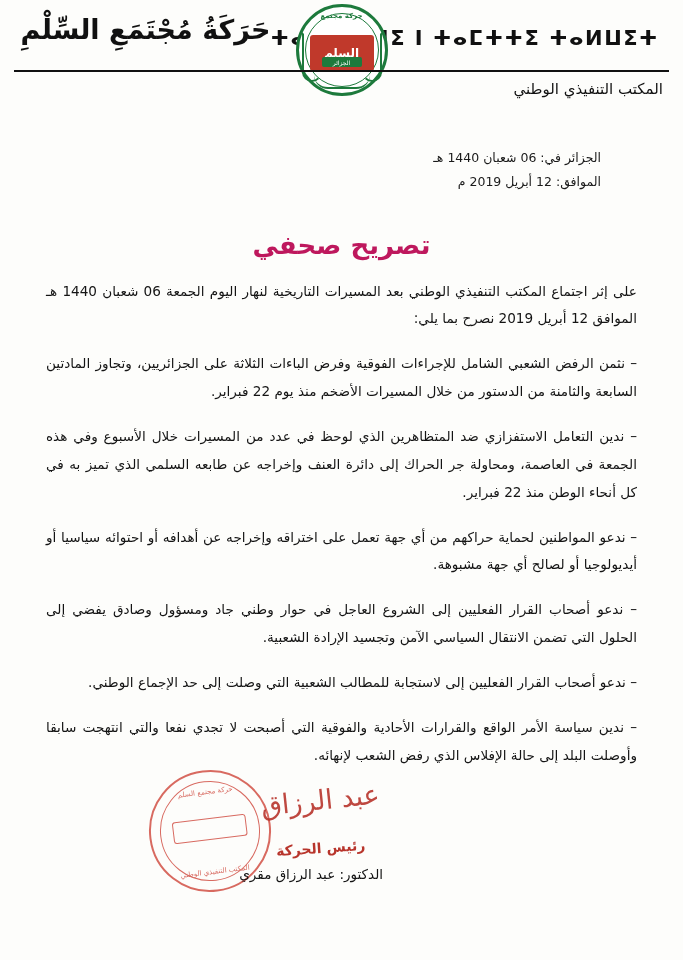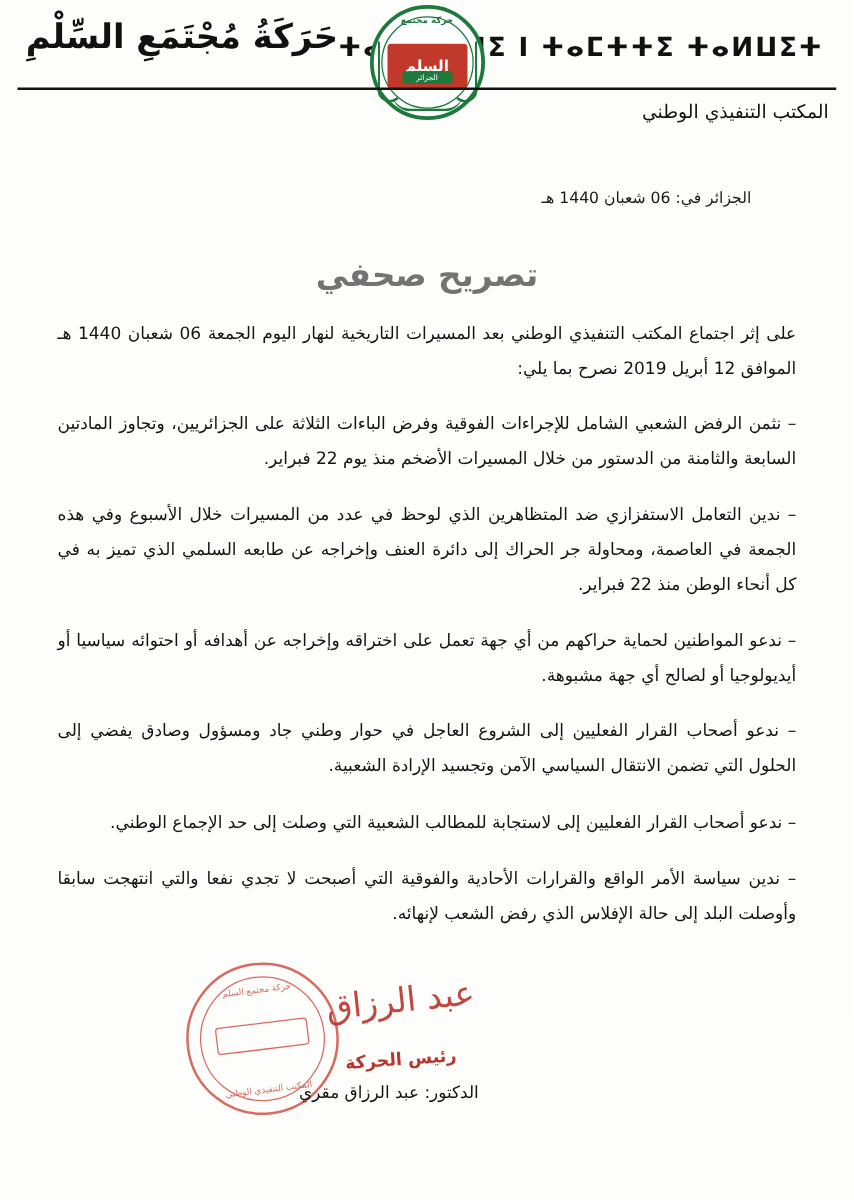--- a/index.html
+++ b/index.html
@@ -185,21 +185,21 @@
     font-size: 12.5px;
     color: #1a1a1a;
   }
 
   
   .doc-title {
     margin-top: 36px;
     text-align: center;
     font-size: 26px;
     font-weight: bold;
-    color: #737373;
+    color: #be185d;
     direction: rtl;
     letter-spacing: 0.5px;
   }
 
   
   .body-text {
     direction: rtl;
     margin: 18px 46px 0 46px;
     text-align: justify;
     text-justify: inter-word;
@@ -322,20 +322,21 @@
         <div class="bottom-leaf"></div>
       </div>
     </div>
 
     <div class="header-rule"></div>
     <div class="subtitle-ar">المكتب التنفيذي الوطني</div>
   </div>
 
   <div class="dates">
     <div>الجزائر في: 06 شعبان 1440 هـ</div>
+    <div>الموافق: 12 أبريل 2019 م</div>
   </div>
 
   <div class="doc-title">تصريح صحفي</div>
 
   <div class="body-text">
     <p class="intro">على إثر اجتماع المكتب التنفيذي الوطني بعد المسيرات التاريخية لنهار اليوم الجمعة 06 شعبان 1440 هـ الموافق 12 أبريل 2019 نصرح بما يلي:</p>
     <p>– نثمن الرفض الشعبي الشامل للإجراءات الفوقية وفرض الباءات الثلاثة على الجزائريين، وتجاوز المادتين السابعة والثامنة من الدستور من خلال المسيرات الأضخم منذ يوم 22 فبراير.</p>
     <p>– ندين التعامل الاستفزازي ضد المتظاهرين الذي لوحظ في عدد من المسيرات خلال الأسبوع وفي هذه الجمعة في العاصمة، ومحاولة جر الحراك إلى دائرة العنف وإخراجه عن طابعه السلمي الذي تميز به في كل أنحاء الوطن منذ 22 فبراير.</p>
     <p>– ندعو المواطنين لحماية حراكهم من أي جهة تعمل على اختراقه وإخراجه عن أهدافه أو احتوائه سياسيا أو أيديولوجيا أو لصالح أي جهة مشبوهة.</p>
     <p>– ندعو أصحاب القرار الفعليين إلى الشروع العاجل في حوار وطني جاد ومسؤول وصادق يفضي إلى الحلول التي تضمن الانتقال السياسي الآمن وتجسيد الإرادة الشعبية.</p>

